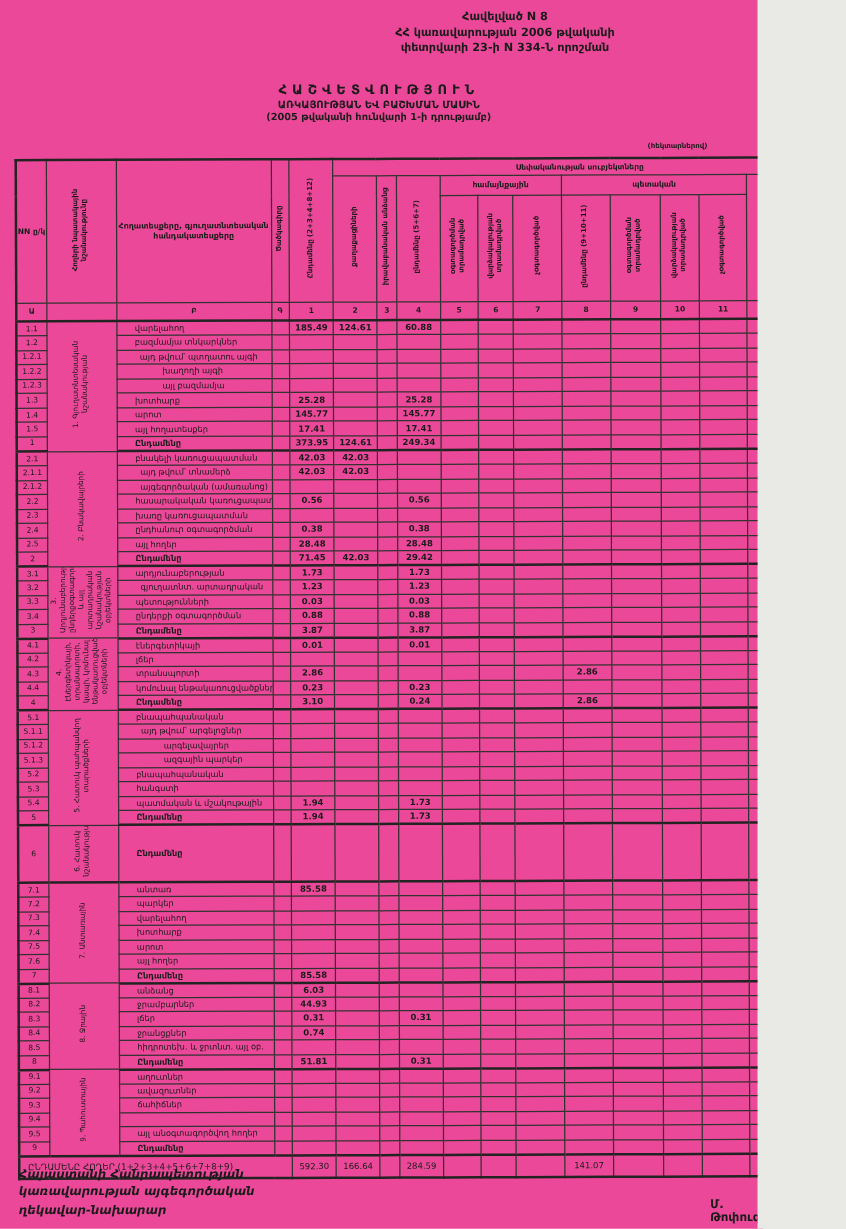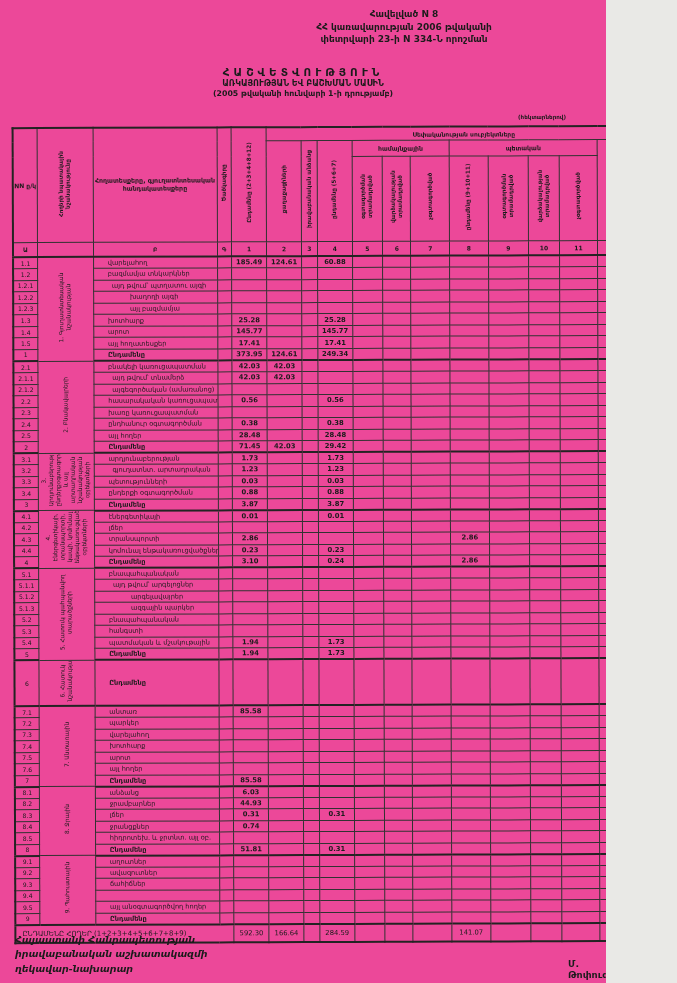--- a/index.html
+++ b/index.html
@@ -1087,18 +1087,18 @@
             <td class="val"></td>
             <td class="val"></td>
             <td class="val"></td>
           </tr>
         </tbody>
     </table>
   </div>
 
   <div class="foot-left">
     <div>Հայաստանի Հանրապետության</div>
-    <div>իրավաբանական աշխատակազմի</div>
+    <div>կառավարության այգեգործական</div>
     <div>ղեկավար-նախարար</div>
   </div>
   <div class="signer">Մ. Թոփուզյան</div>
 
 </div>
 
 </body></html>

